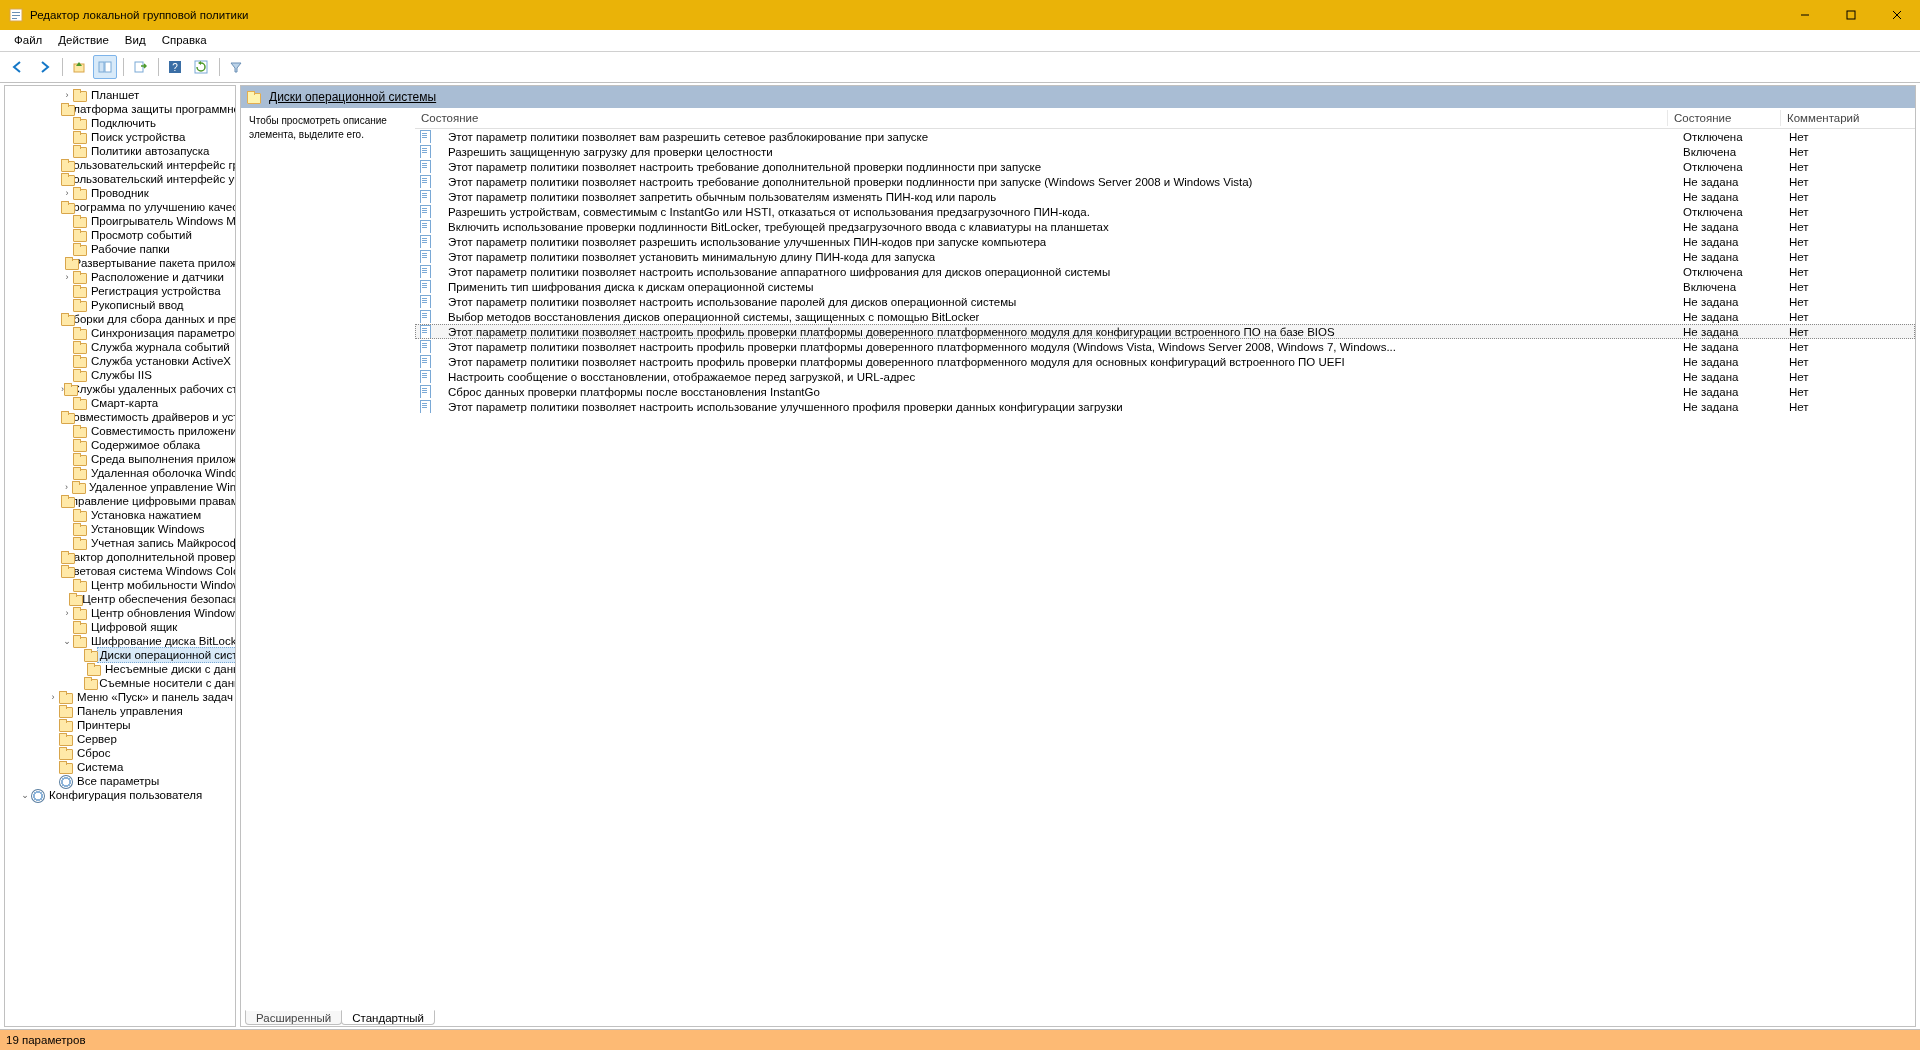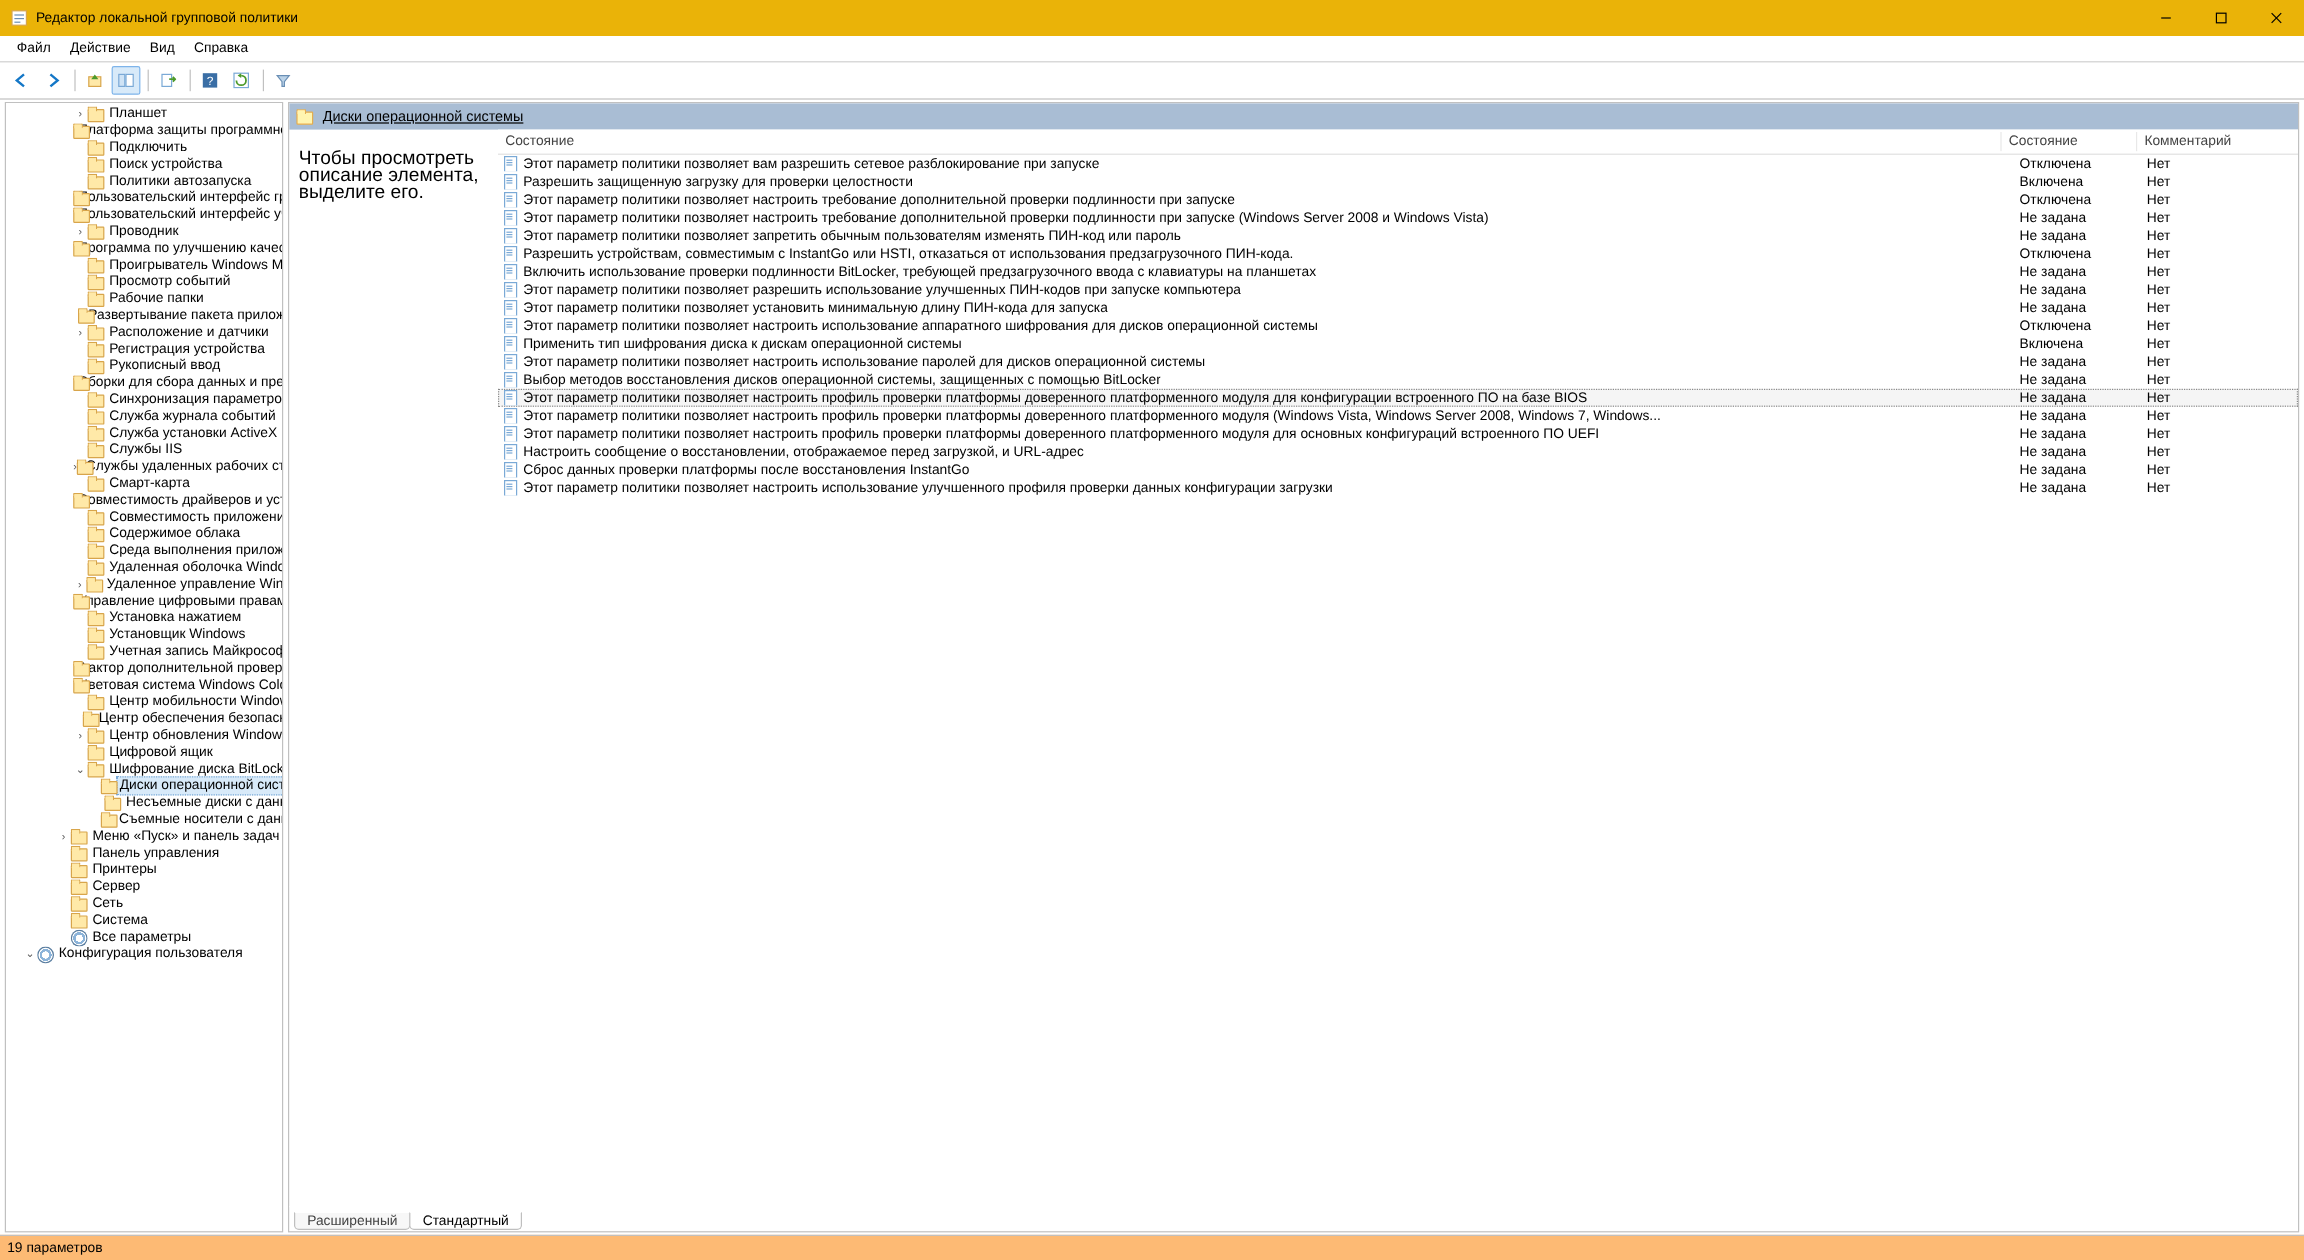--- a/index.html
+++ b/index.html
@@ -192,22 +192,22 @@
     font-size: 12px;
   }
   .detail-header .folder-icon { filter: brightness(1.05); }
   .detail-body {
     flex: 1 1 auto;
     display: flex;
     min-height: 0;
   }
   .detail-left {
     width: 158px;
-    padding: 18px 8px;
-    font-size: 16px;
+    padding: 6px 8px;
+    font-size: 10px;
     line-height: 14px;
     color: #000;
   }
   .detail-list-wrap {
     flex: 1 1 auto;
     display: flex;
     flex-direction: column;
     min-width: 0;
   }
   .list-header {
@@ -236,21 +236,21 @@
     align-items: center;
     height: 15px;
     padding: 0 4px;
     white-space: nowrap;
   }
   .list-row.selected { background: #f5f5f5; border: 1px dotted #888; box-sizing:border-box; padding: 0 3px; height:15px;}
   .list-row .cell-setting {
     flex: 1 1 auto;
     display: flex;
     align-items: center;
-    gap: 4px;
+    gap: 16px;
     overflow: hidden;
     text-overflow: ellipsis;
   }
   .list-row .cell-setting span { overflow: hidden; text-overflow: ellipsis; }
   .list-row .cell-state { width: 100px; padding-left: 6px; }
   .list-row .cell-comment { width: 122px; padding-left: 6px; }
   .policy-icon { width: 13px; height: 13px; display:inline-block; position:relative; flex-shrink:0; }
   .policy-icon::before {
     content: "";
     position: absolute; left: 1px; top: 0;
@@ -637,21 +637,21 @@
               <span class="label">Принтеры</span>
             </div>
             <div class="tree-node" style="padding-left: 42px;">
               <span class="twisty none"></span>
               <span class="folder-icon"></span>
               <span class="label">Сервер</span>
             </div>
             <div class="tree-node" style="padding-left: 42px;">
               <span class="twisty none"></span>
               <span class="folder-icon"></span>
-              <span class="label">Сеть</span>
+              <span class="label">Сброс</span>
             </div>
             <div class="tree-node" style="padding-left: 42px;">
               <span class="twisty none"></span>
               <span class="folder-icon"></span>
               <span class="label">Система</span>
             </div>
             <div class="tree-node" style="padding-left: 42px;">
               <span class="twisty none"></span>
               <span class="gear-icon"></span>
               <span class="label">Все параметры</span>

